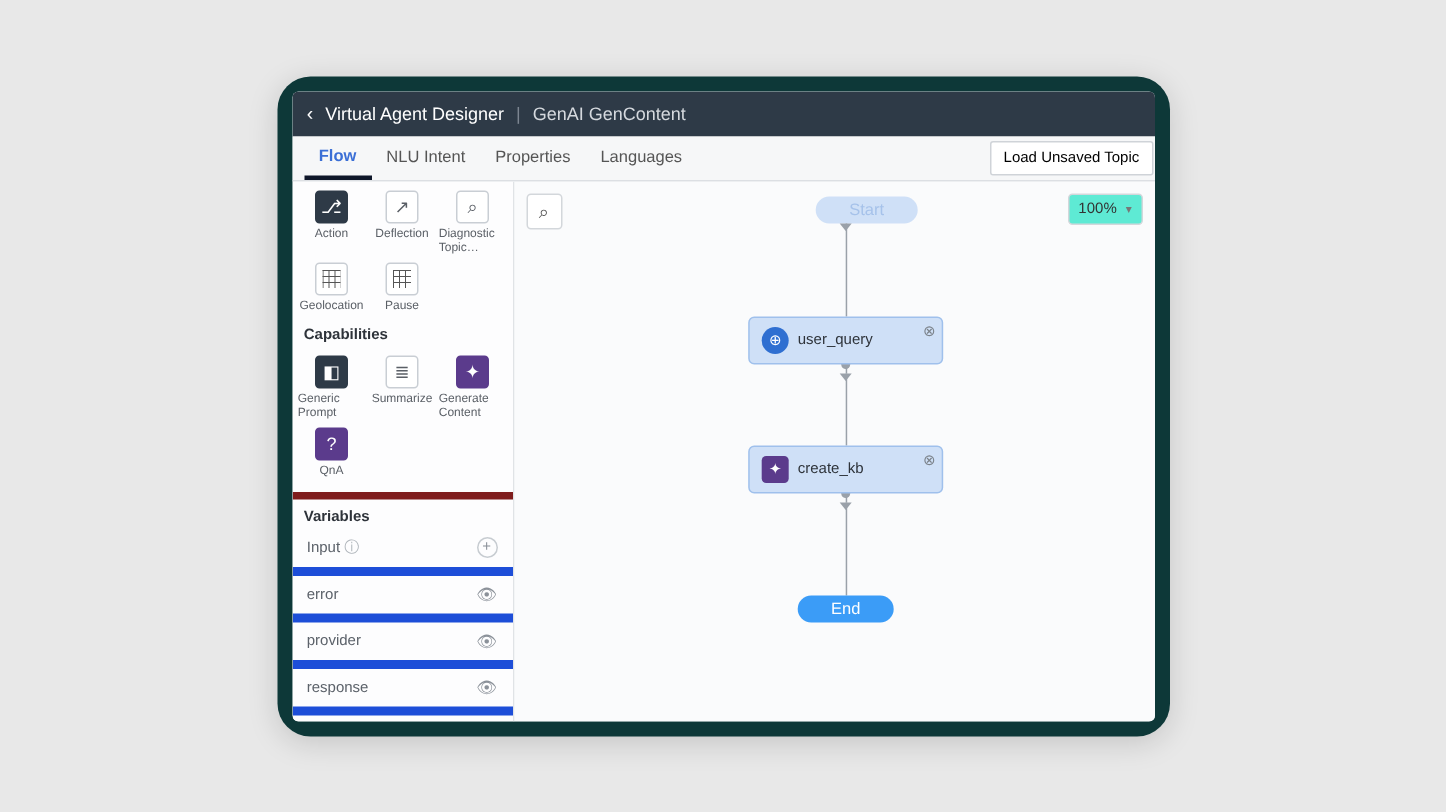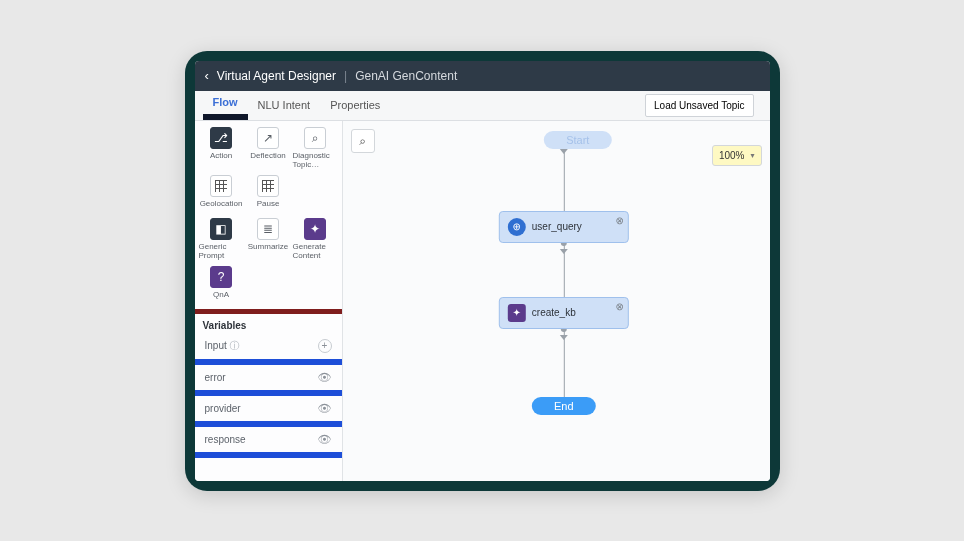--- a/index.html
+++ b/index.html
@@ -59,30 +59,30 @@
     padding: 0 10px;
     height: 100%;
     display: flex;
     align-items: center;
     font-size: 11px;
     color: #555;
     cursor: pointer;
   }
   .tab.active {
     color: #3b6fd6;
-    border-bottom: 6px solid #0f172a;
+    border-bottom: 3px solid #0f172a;
     font-weight: 600;
   }
   .tabsrow .spacer { flex: 1; }
   .load-btn {
     background: #fff;
     border: 1px solid #cfd3d8;
     font-size: 10px;
     padding: 5px 8px;
-    margin-right: 16px;
+    margin-right: 1px;
     cursor: pointer;
     border-radius: 2px;
   }
   .body {
     flex: 1;
     display: flex;
     overflow: hidden;
   }
   .sidebar {
     width: 148px;
@@ -171,22 +171,22 @@
     border: 1px solid #d3d7db;
     background: #fff;
     border-radius: 3px;
     display:flex;align-items:center;justify-content:center;
     font-size: 12px;
     color:#555;
     cursor:pointer;
   }
   .zoom {
     position:absolute;
-    top:24px; right:8px;
-    background:#fef9c3;
+    top:8px; right:8px;
+    background:#5eead4;
     border:1px solid #d3d7db;
     border-radius:3px;
     font-size:10px;
     padding:4px 6px;
     display:flex;
     align-items:center;
     gap:6px;
     cursor:pointer;
   }
   .zoom .chev { font-size:8px; color:#777; }
@@ -277,20 +277,21 @@
       <span class="back">‹</span>
       <span class="crumb1">Virtual Agent Designer</span>
       <span class="sep">|</span>
       <span class="crumb2">GenAI GenContent</span>
     </div>
 
     <div class="tabsrow">
       <div class="tab active">Flow</div>
       <div class="tab">NLU Intent</div>
       <div class="tab">Properties</div>
+      <div class="tab">Languages</div>
       <div class="spacer"></div>
       <button class="load-btn">Load Unsaved Topic</button>
     </div>
 
     <div class="body">
 
       <div class="sidebar">
 
         <div class="palette-grid">
           <div class="palette-item">
@@ -312,20 +313,21 @@
             <div class="picon grid"></div>
             <span>Geolocation</span>
           </div>
           <div class="palette-item">
             <div class="picon grid"></div>
             <span>Pause</span>
           </div>
           <div></div>
         </div>
 
+        <div class="section-label">Capabilities</div>
 
         <div class="palette-grid">
           <div class="palette-item">
             <div class="picon dark">◧</div>
             <span>Generic Prompt</span>
           </div>
           <div class="palette-item">
             <div class="picon">≣</div>
             <span>Summarize</span>
           </div>

